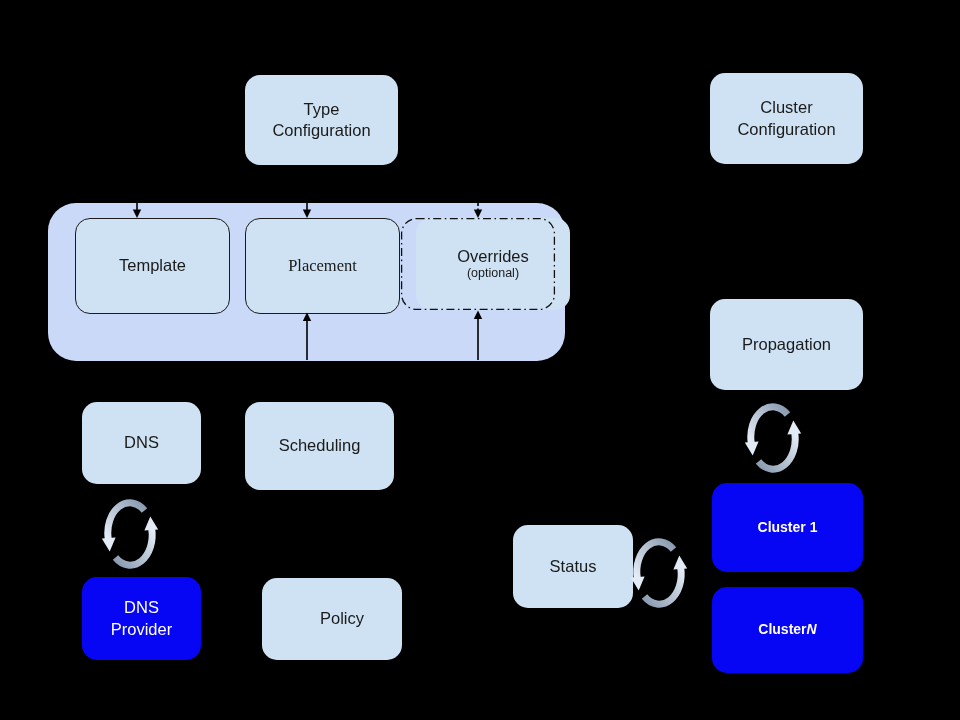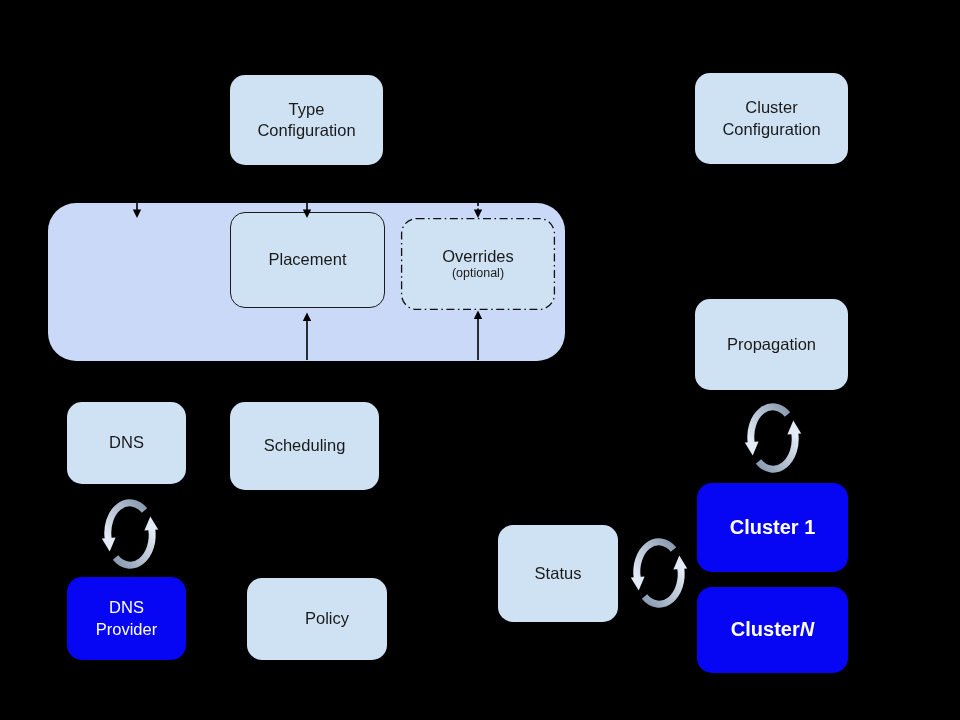--- a/index.html
+++ b/index.html
@@ -3,24 +3,24 @@
 <meta charset="utf-8">
 <style>
   html,body{margin:0;padding:0;background:#000;}
   .canvas{
     position:relative;width:960px;height:720px;background:#000;overflow:hidden;
     font-family:"Liberation Sans","DejaVu Sans",sans-serif;
   }
   .node{
     position:absolute;display:flex;align-items:center;justify-content:center;
     text-align:center;border-radius:15px;background:#cfe2f3;color:#1a1a1a;
-    font-size:16.5px;line-height:1.28;white-space:pre-line;
+    font-size:16.5px;line-height:1.28;white-space:pre-line;margin-left:15px;
   }
   .node.blue{background:#0606f5;color:#ffffff;}
-  .node.bold{font-weight:bold;font-size:20px;}
+  .node.bold{font-weight:bold;font-size:14px;}
   .container-group{
     position:absolute;left:48px;top:203px;width:517px;height:158px;
     background:#c9d9f7;border-radius:28px;
   }
   .inner{border:1.4px solid #1b1b1b;}
   .caption{
     position:absolute;left:58px;top:330px;width:260px;color:#111;
     font-size:12.5px;text-align:left;
   }
   .sub{font-size:12.5px;display:block;line-height:1.15;}
@@ -34,40 +34,41 @@
 <div class="canvas">
 
   <div class="container-group"></div>
 
   <div class="node" style="left:230px;top:75px;width:153px;height:90px;">Type
 Configuration</div>
 
   <div class="node" style="left:695px;top:73px;width:153px;height:91px;">Cluster
 Configuration</div>
 
+  <div class="node inner" style="left:60px;top:218px;width:153px;height:94px;">Template</div>
 
-  <div class="node inner" style="left:230px;top:212px;width:153px;height:94px;">Placement</div>
+  <div class="node inner" style="left:230px;top:218px;width:153px;height:94px;font-family:Liberation Serif, serif;">Placement</div>
 
   <div class="node" style="left:401px;top:218px;width:154px;height:92px;flex-direction:column;">
     <span class="main-lab">Overrides</span>
     <span class="sub">(optional)</span>
   </div>
 
   <div class="node" style="left:695px;top:299px;width:153px;height:91px;">Propagation</div>
 
   <div class="node" style="left:67px;top:402px;width:119px;height:82px;">DNS</div>
 
   <div class="node" style="left:230px;top:402px;width:149px;height:88px;">Scheduling</div>
 
   <div class="node blue" style="left:67px;top:577px;width:119px;height:83px;">DNS
 Provider</div>
 
   <div class="node" style="left:247px;top:578px;width:120px;height:82px;padding-left:20px;">Policy</div>
 
-  <div class="node" style="left:498px;top:525px;width:120px;height:97px;">Status</div>
+  <div class="node" style="left:498px;top:525px;width:120px;height:83px;">Status</div>
 
   <div class="node blue bold" style="left:697px;top:483px;width:151px;height:89px;">Cluster 1</div>
 
   <div class="node blue bold" style="left:697px;top:587px;width:151px;height:86px;"><span>Cluster </span><span class="it">N</span></div>
 
   <svg class="overlay" width="960" height="720" viewBox="0 0 960 720">
     <defs>
       <linearGradient id="gTop" gradientUnits="userSpaceOnUse" x1="46" y1="14" x2="8" y2="46">
         <stop offset="0" stop-color="#8b9cb1"></stop>
         <stop offset="1" stop-color="#e6eef8"></stop>

